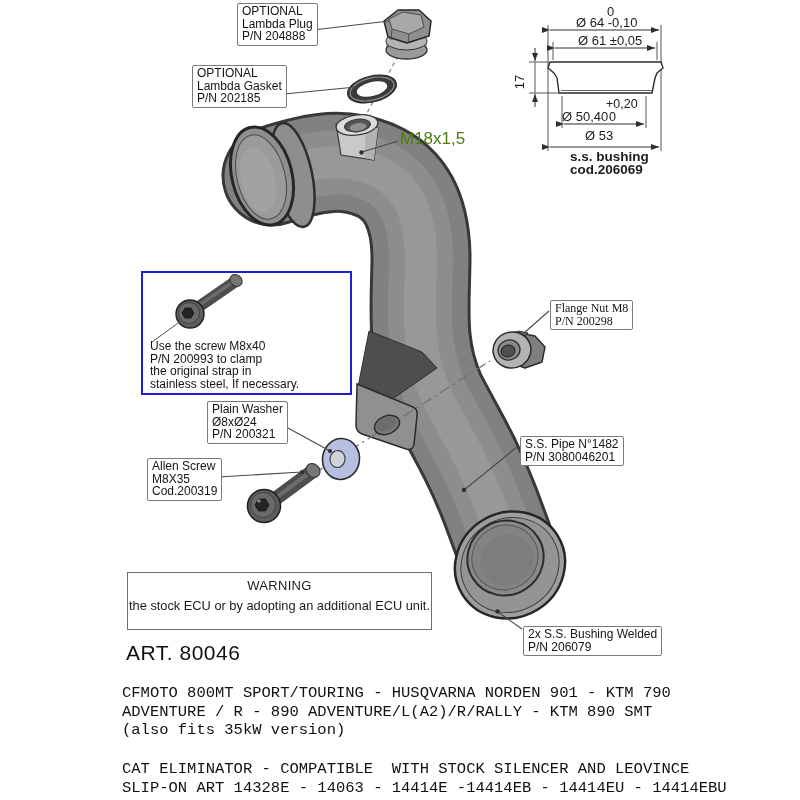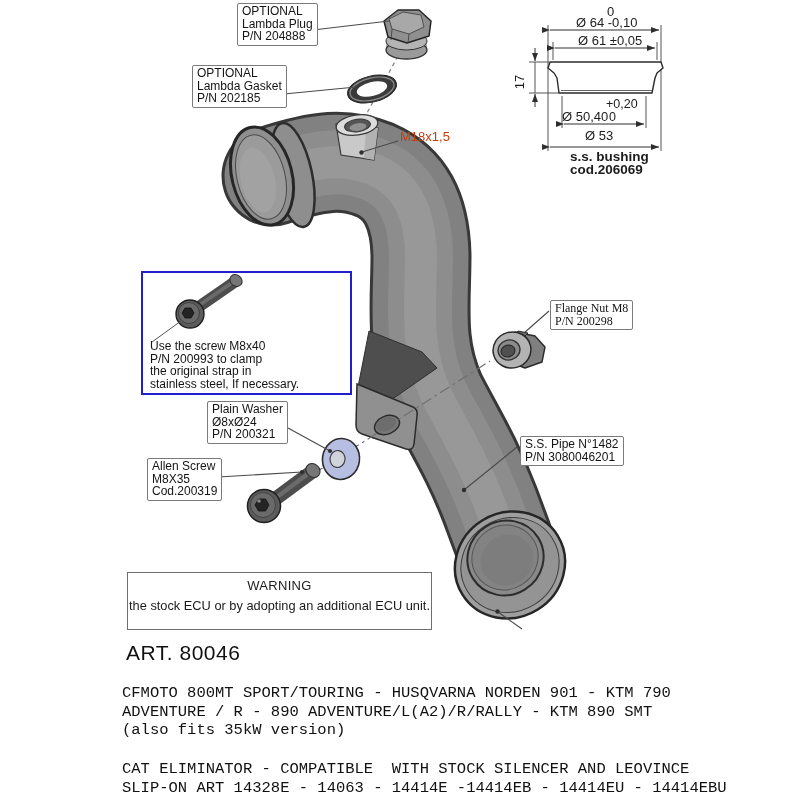--- a/index.html
+++ b/index.html
@@ -2,21 +2,21 @@
 <html><head>
 <meta charset="utf-8">
 <style>
   html,body{margin:0;padding:0;background:#ffffff;}
   #stage{position:relative;width:800px;height:800px;background:#fff;overflow:hidden;
          font-family:"Liberation Sans",sans-serif;color:#1a1a1a;}
   #drawing{position:absolute;left:0;top:0;z-index:1;}
   .callout{position:absolute;z-index:2;background:#fff;border:1px solid #7a7a7a;
            border-radius:2px;padding:1px 4px 2px 4px;font-size:12px;line-height:12.6px;
            white-space:nowrap;color:#141414;}
-  .plainlabel{position:absolute;z-index:2;font-size:13px;white-space:nowrap;color:#c2410c;}
+  .plainlabel{position:absolute;z-index:2;font-size:17px;white-space:nowrap;color:#4d7c0f;}
   .bluebox{position:absolute;z-index:2;border:2px solid #1f1fd0;background:transparent;}
   .bluebox .note{position:absolute;left:7px;bottom:3px;font-size:12px;line-height:12.4px;
                  white-space:nowrap;color:#141414;}
   .warnbox{position:absolute;z-index:2;border:1.5px solid #6e6e6e;background:#fff;text-align:center;}
   .warnbox .wtitle{margin-top:5px;font-size:13px;letter-spacing:.3px;}
   .warnbox .wline{font-size:12.8px;line-height:15px;white-space:pre;}
   .warnbox .wbody{margin-top:5px;}
   .artno{position:absolute;z-index:2;font-size:21px;letter-spacing:.5px;color:#111;}
   .footpara{position:absolute;z-index:2;font-size:15.5px;line-height:18.6px;color:#111;}
   .footpara div{white-space:pre;font-family:Liberation Mono, monospace;}
@@ -197,20 +197,24 @@
   <div class="callout" style="left:550px;top:300px;font-family:Liberation Serif, serif;">
     <div>Flange Nut M8</div>
     <div>P/N 200298</div>
   </div>
 
   <div class="callout" style="left:520px;top:436px;">
     <div>S.S. Pipe N°1482</div>
     <div>P/N 3080046201</div>
   </div>
 
+  <div class="callout" style="left:523px;top:626px;">
+    <div>2x S.S. Bushing Welded</div>
+    <div>P/N 206079</div>
+  </div>
 
   <div class="callout" style="left:207px;top:401px;">
     <div>Plain Washer</div>
     <div>Ø8xØ24</div>
     <div>P/N 200321</div>
   </div>
 
   <div class="callout" style="left:147px;top:458px;">
     <div>Allen Screw</div>
     <div>M8X35</div>

